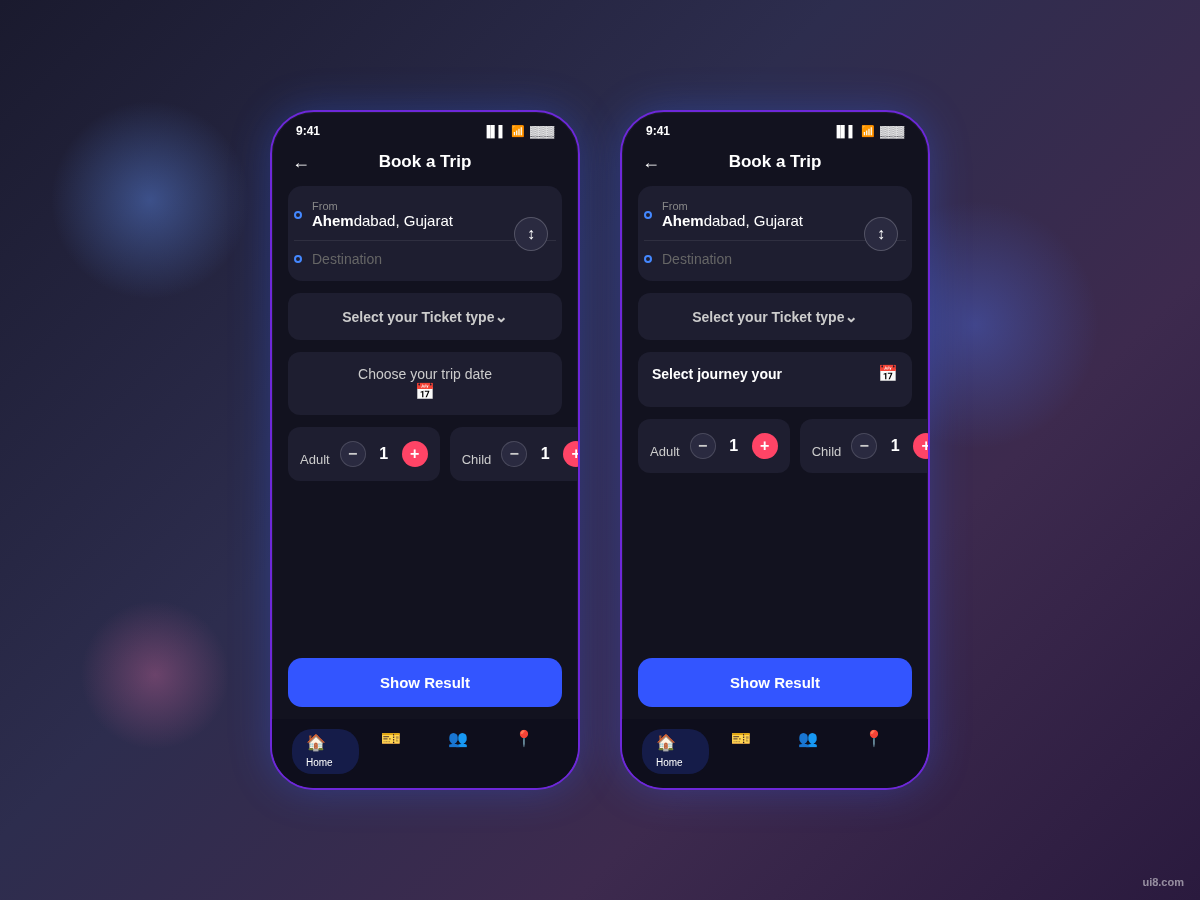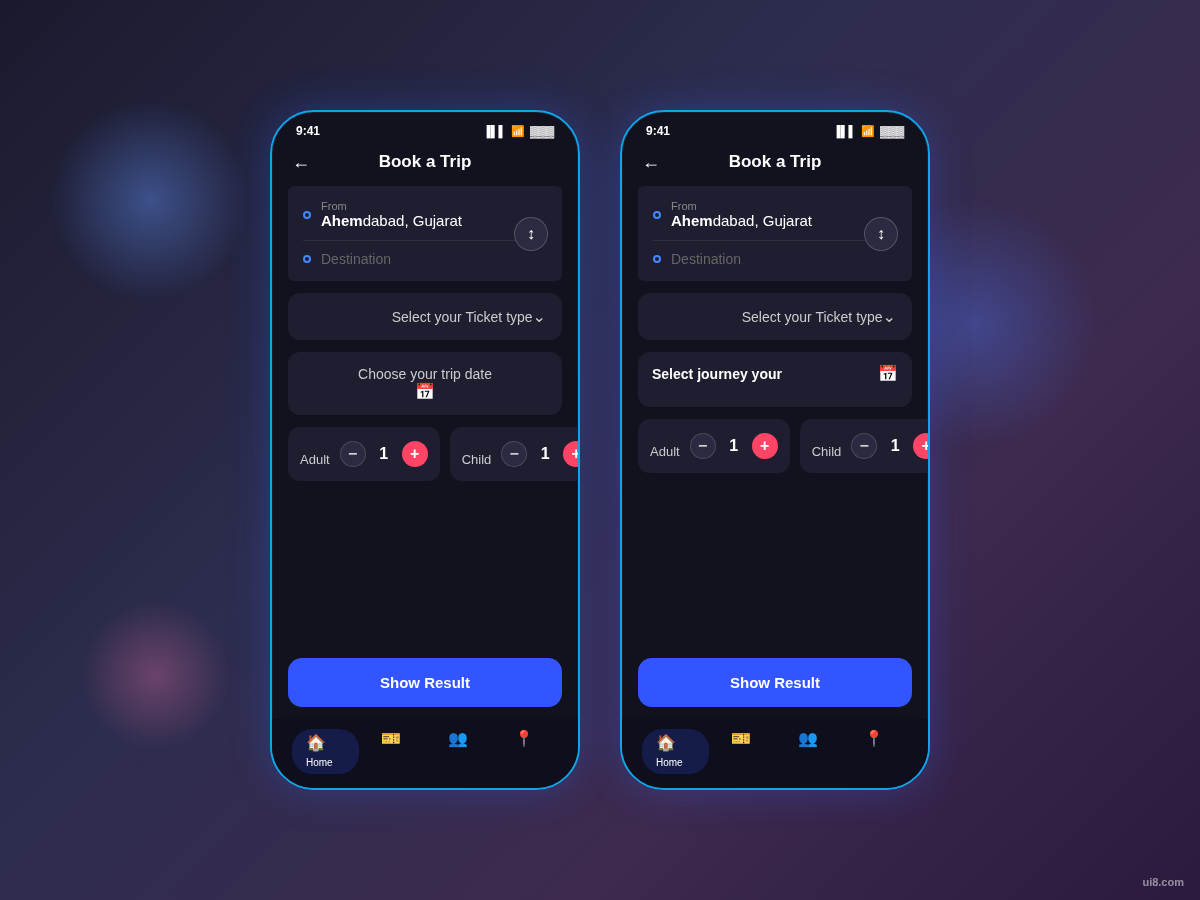--- a/index.html
+++ b/index.html
@@ -42,21 +42,21 @@
       display: flex;
       gap: 40px;
       align-items: center;
       z-index: 1;
     }
     .phone {
       width: 310px;
       height: 680px;
       background: #12121f;
       border-radius: 44px;
-      border: 2px solid #0ea5e9;
+      border: 2px solid #6d28d9;
       overflow: hidden;
       display: flex;
       flex-direction: column;
       position: relative;
       box-shadow: 0 0 40px rgba(50,100,255,0.3), inset 0 0 0 1px rgba(255,255,255,0.05);
     }
     
     .status-bar {
       display: flex;
       justify-content: space-between;
@@ -99,22 +99,22 @@
       flex: 1;
       padding: 0 16px 12px;
       overflow: hidden;
       display: flex;
       flex-direction: column;
       gap: 12px;
     }
     
     .route-box {
       background: #1e1e30;
-      border-radius: 6px;
-      padding: 14px 15px;
+      border-radius: 14px;
+      padding: 14px 6px;
       position: relative;
     }
     .route-row {
       display: flex;
       align-items: center;
       gap: 10px;
     }
     .route-dot {
       width: 8px; height: 8px;
       border-radius: 50%;
@@ -159,22 +159,23 @@
       color: #666;
       font-size: 14px;
     }
     
     .dropdown-box {
       background: #1e1e30;
       border-radius: 12px;
       padding: 14px 16px;
       display: flex;
       align-items: center;
-      justify-content: flex-end;
-      cursor: pointer;
+      justify-content: center;
+      cursor: pointer;
+      font-weight: bold;
     }
     .dropdown-label {
       color: #ccc;
       font-size: 14px;
     }
     .dropdown-arrow {
       color: #ccc;
       font-size: 16px;
     }
     

